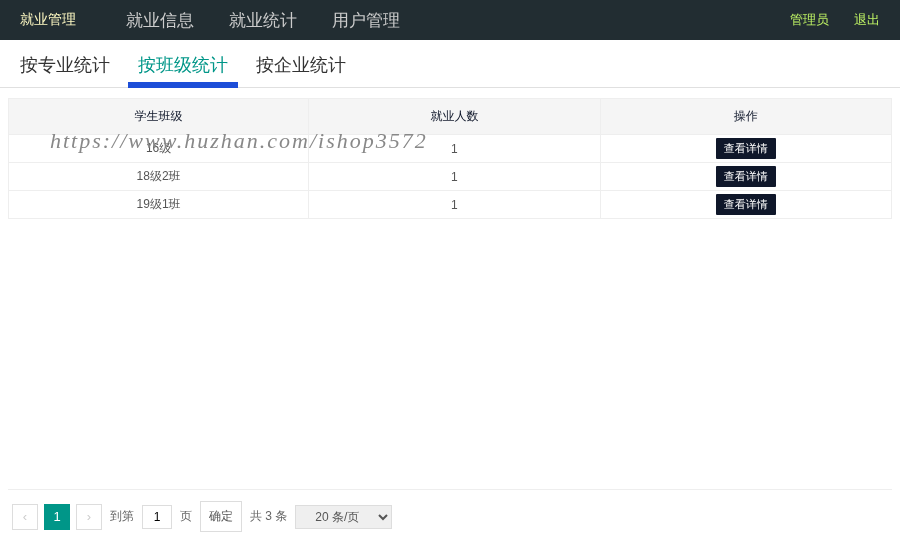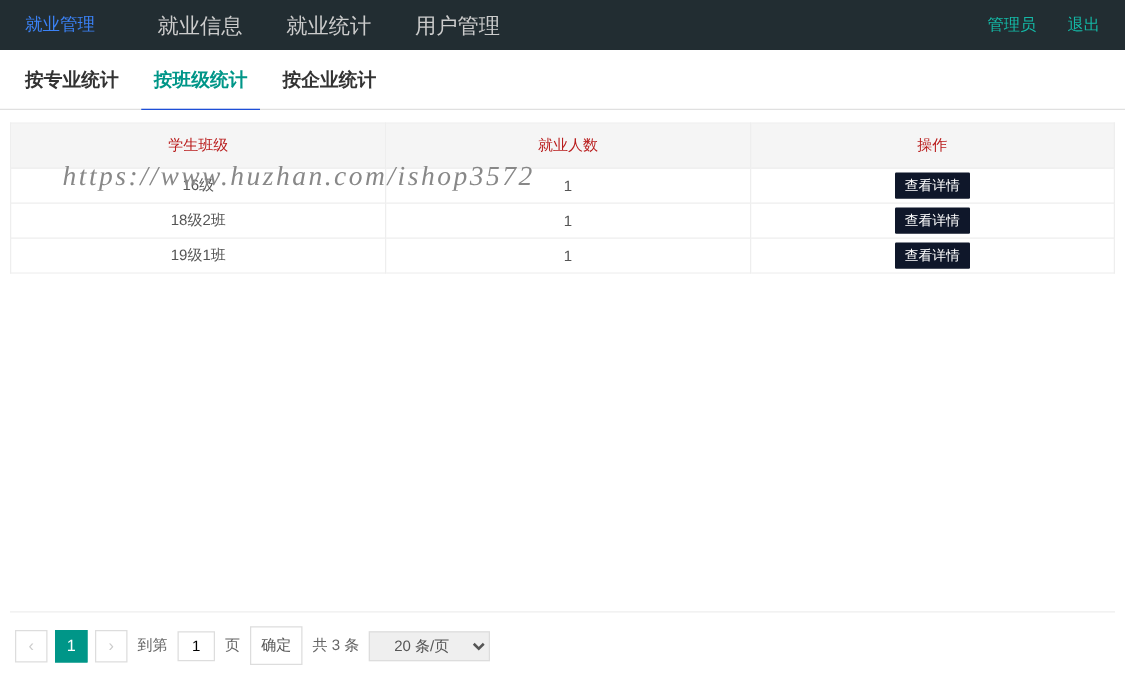--- a/index.html
+++ b/index.html
@@ -1,33 +1,33 @@
 <!DOCTYPE html>
 <html><head>
 <meta charset="utf-8">
 <style>
 * { margin: 0; padding: 0; box-sizing: border-box; }
 body { font-family: "Microsoft YaHei", Arial, sans-serif; font-size: 13px; color: #333; background: #fff; }
 
 .navbar { background: #222d32; height: 40px; display: flex; align-items: center; padding: 0 20px; justify-content: space-between; }
 .navbar-left { display: flex; align-items: center; }
 .navbar-right { display: flex; align-items: center; }
-.brand { color: #3b82f6; font-size: 14px; margin-right: 50px; }
+.brand { color: #fef9c3; font-size: 14px; margin-right: 50px; }
 .nav-link { color: #ccc; font-size: 17px; margin-right: 35px; cursor: pointer; }
-.nav-link-right { color: #14b8a6; font-size: 13px; margin-left: 25px; cursor: pointer; }
+.nav-link-right { color: #bef264; font-size: 13px; margin-left: 25px; cursor: pointer; }
 
 .tabs { border-bottom: 1px solid #e0e0e0; padding: 0 10px; display: flex; height: 46px; align-items: center; margin-top: 2px; }
-.tab { padding: 0 10px; height: 46px; line-height: 46px; color: #333; font-size: 15px; cursor: pointer; margin-right: 8px; font-weight: bold; }
-.tab.active { color: #009688; border-bottom: 1px solid #1d4ed8; }
+.tab { padding: 0 10px; height: 46px; line-height: 46px; color: #333; font-size: 18px; cursor: pointer; margin-right: 8px; }
+.tab.active { color: #009688; border-bottom: 6px solid #1d4ed8; }
 
 .content { padding: 10px 8px 0 8px; position: relative; }
 .watermark { position: absolute; top: 8px; left: 50px; font-family: Georgia, serif; font-size: 22px; color: #888; letter-spacing: 2px; pointer-events: none; z-index: 10; font-style: italic; margin-top: 32px; }
 
 table { width: 100%; border-collapse: collapse; }
-thead th { background: #f5f5f5; font-weight: normal; color: #b91c1c; font-size: 12px; height: 36px; text-align: center; border: 1px solid #eee; }
+thead th { background: #f5f5f5; font-weight: normal; color: #0f172a; font-size: 12px; height: 36px; text-align: center; border: 1px solid #eee; }
 tbody td { height: 28px; text-align: center; font-size: 12px; color: #555; border: 1px solid #eee; }
 .col-class { width: 34%; }
 .col-count { width: 33%; }
 .col-action { width: 33%; }
 .detail-btn { background: #0f172a; color: #fff; border: none; padding: 3px 8px; font-size: 11px; cursor: pointer; border-radius: 1px; }
 
 .pager { position: fixed; bottom: 8px; left: 8px; right: 8px; display: flex; align-items: center; gap: 6px; padding: 6px 4px; border-top: 1px solid #eee; background: #fff; }
 .pager-btn { border: 1px solid #ddd; background: #fff; width: 26px; height: 26px; display: flex; align-items: center; justify-content: center; color: #999; cursor: pointer; font-size: 13px; }
 .pager-btn.disabled { color: #ccc; cursor: not-allowed; }
 .pager-btn.current { background: #009688; color: #fff; border-color: #009688; }

